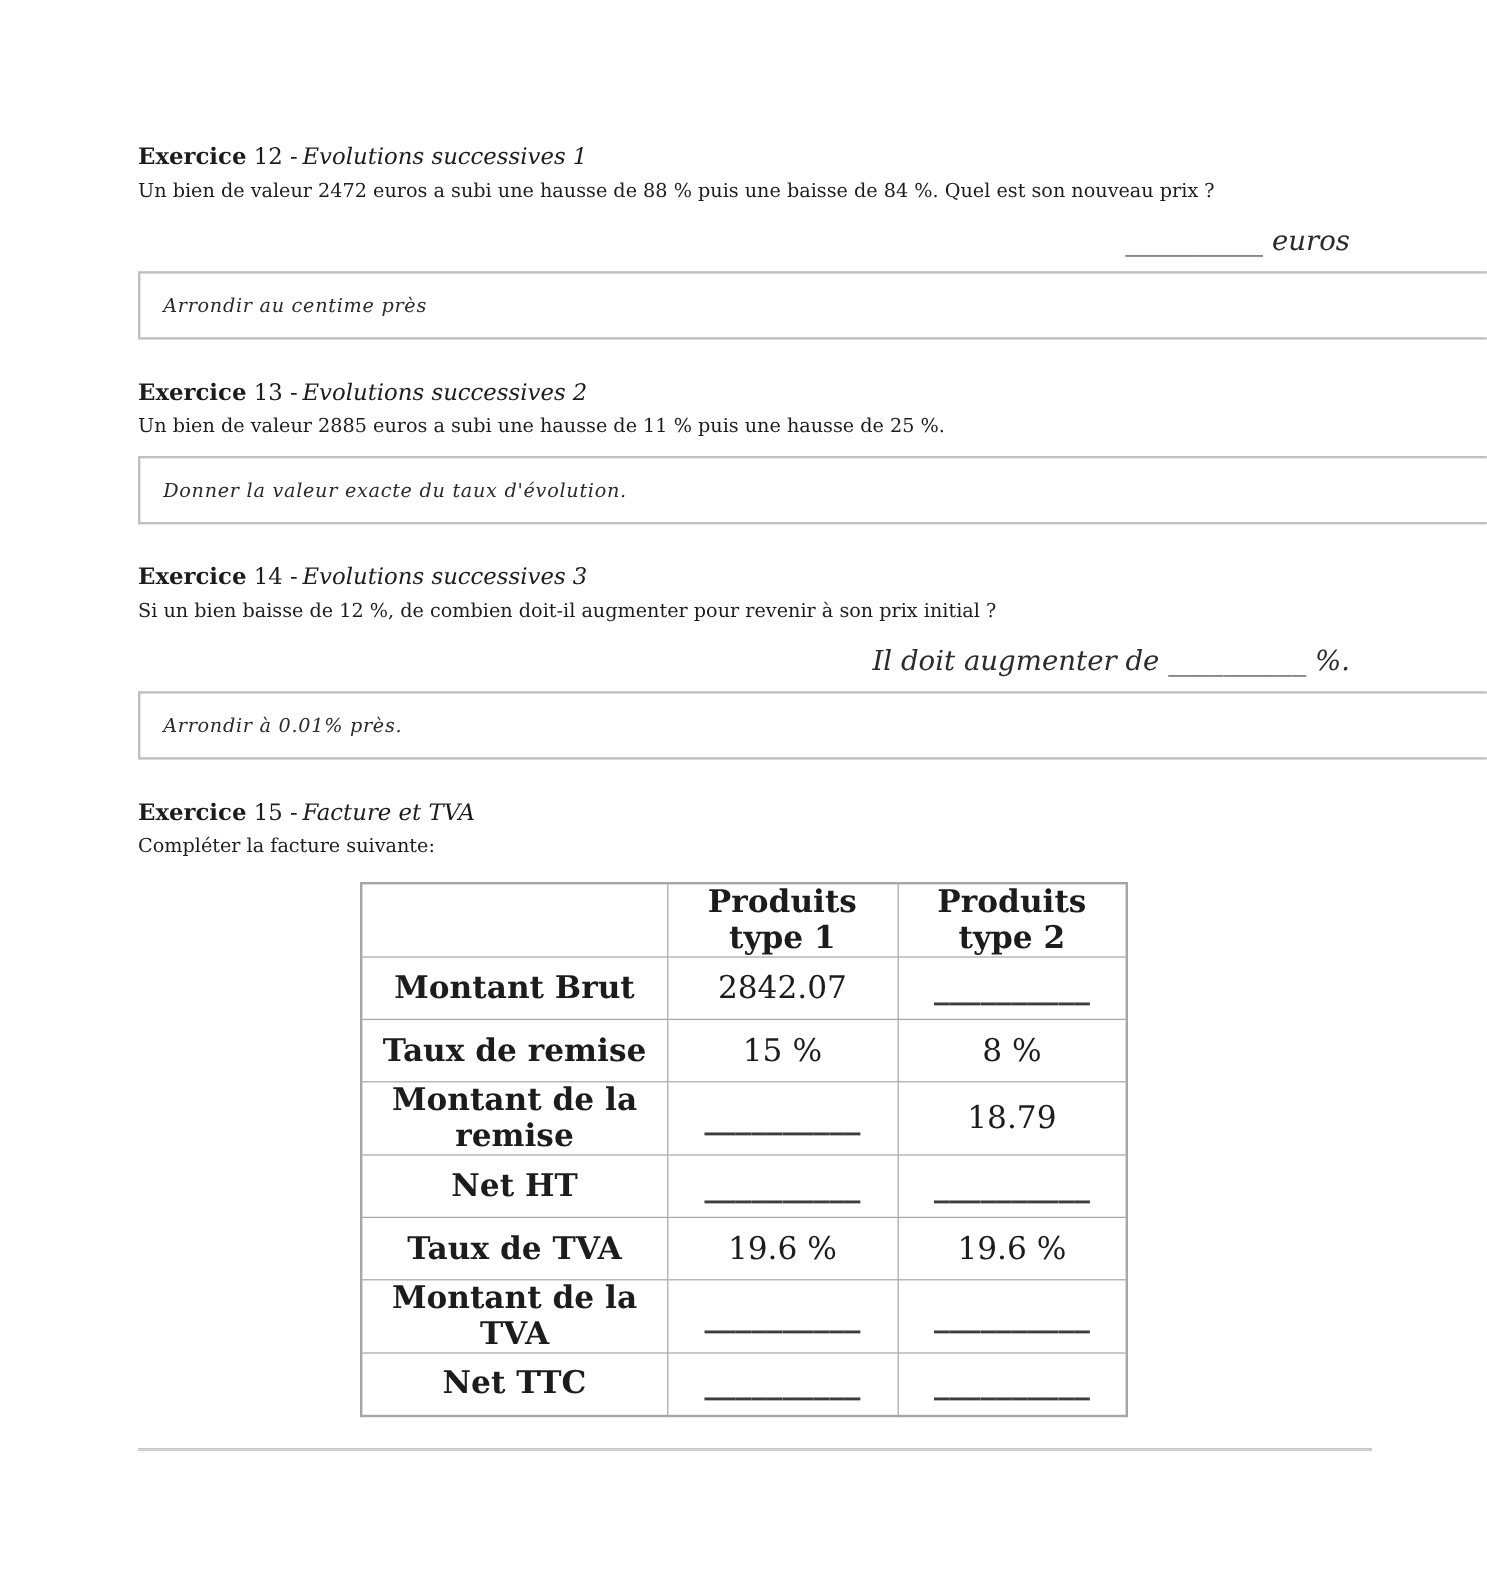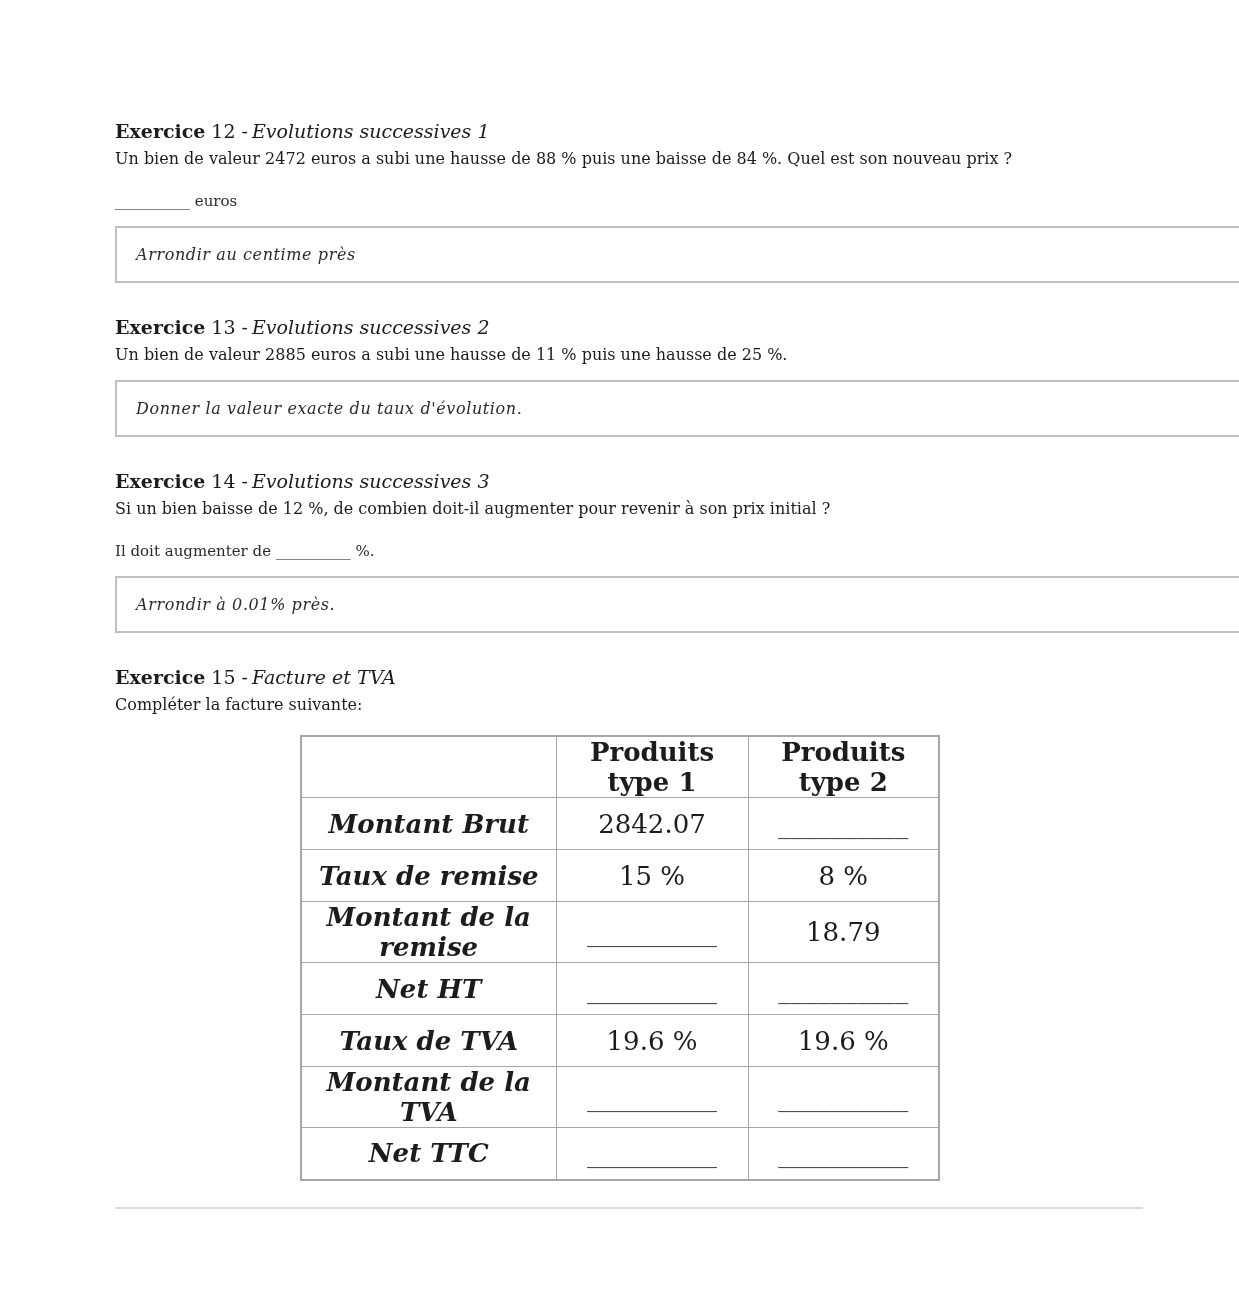--- a/index.html
+++ b/index.html
@@ -24,24 +24,25 @@
   .ex-label { font-weight: 700; }
   .ex-num   { margin: 0 4px 0 6px; }
   .ex-title { font-style: italic; }
   .ex-body {
     margin-top: 3px;
     font-size: 16px;
     line-height: 26px;
   }
   .answer-line {
     margin-top: 16px;
-    font-size: 15px;
+    font-size: 23px;
     line-height: 26px;
-    text-align: left;
+    text-align: right;
     color: #2b2b2b;
+    font-style: italic;
   }
   .note-box {
     margin-top: 12px;
     width: 1138px;
     height: 57px;
     border: 2px solid #c0c0c0;
     display: flex;
     align-items: center;
     padding-left: 19px;
     background: #ffffff;
@@ -63,22 +64,22 @@
   table.invoice col.c1 { width: 255px; }
   table.invoice col.c2 { width: 192px; }
   table.invoice col.c3 { width: 191px; }
   table.invoice th, table.invoice td {
     border: 1px solid #a6a6a6;
     text-align: center;
     vertical-align: middle;
   }
   table.invoice th { height: 53px; font-weight: 700; }
   table.invoice td { height: 52px; }
-  table.invoice td.rowlabel { font-weight: 700; font-style: italic; }
-  .blank { color: #3d3d3d; }
+  table.invoice td.rowlabel { font-weight: 700; }
+  .blank { color: #3d3d3d; font-weight: bold; }
   .page-rule {
     margin-top: 26px;
     width: 1028px;
     height: 2px;
     background: #666666;
     border-bottom: 2px solid #dcdcdc;
   }
 </style>
 </head>
 <body>

